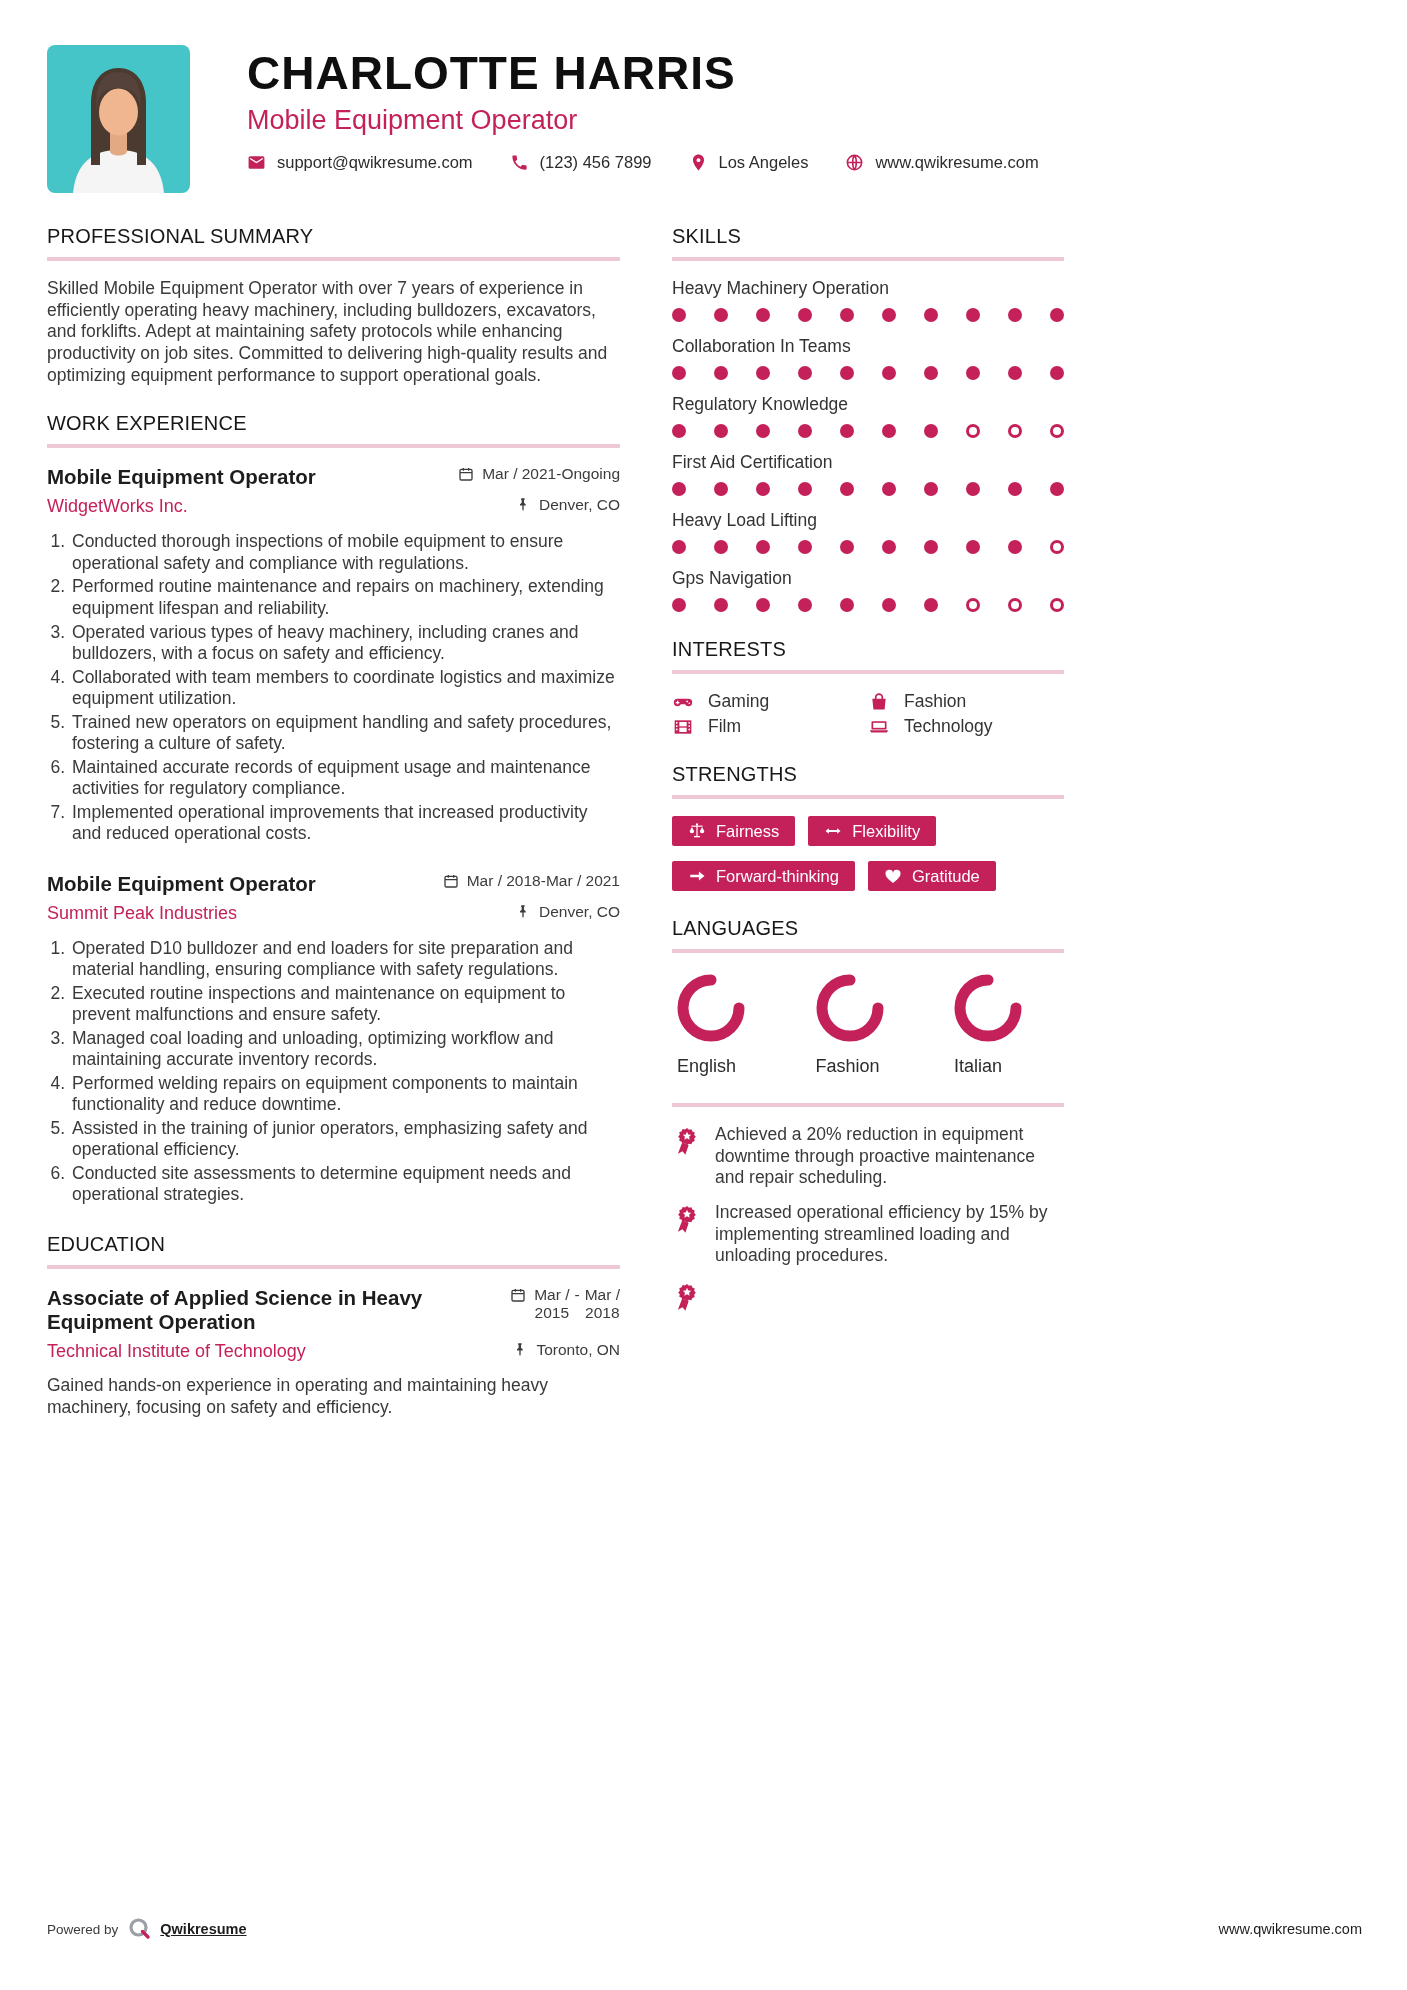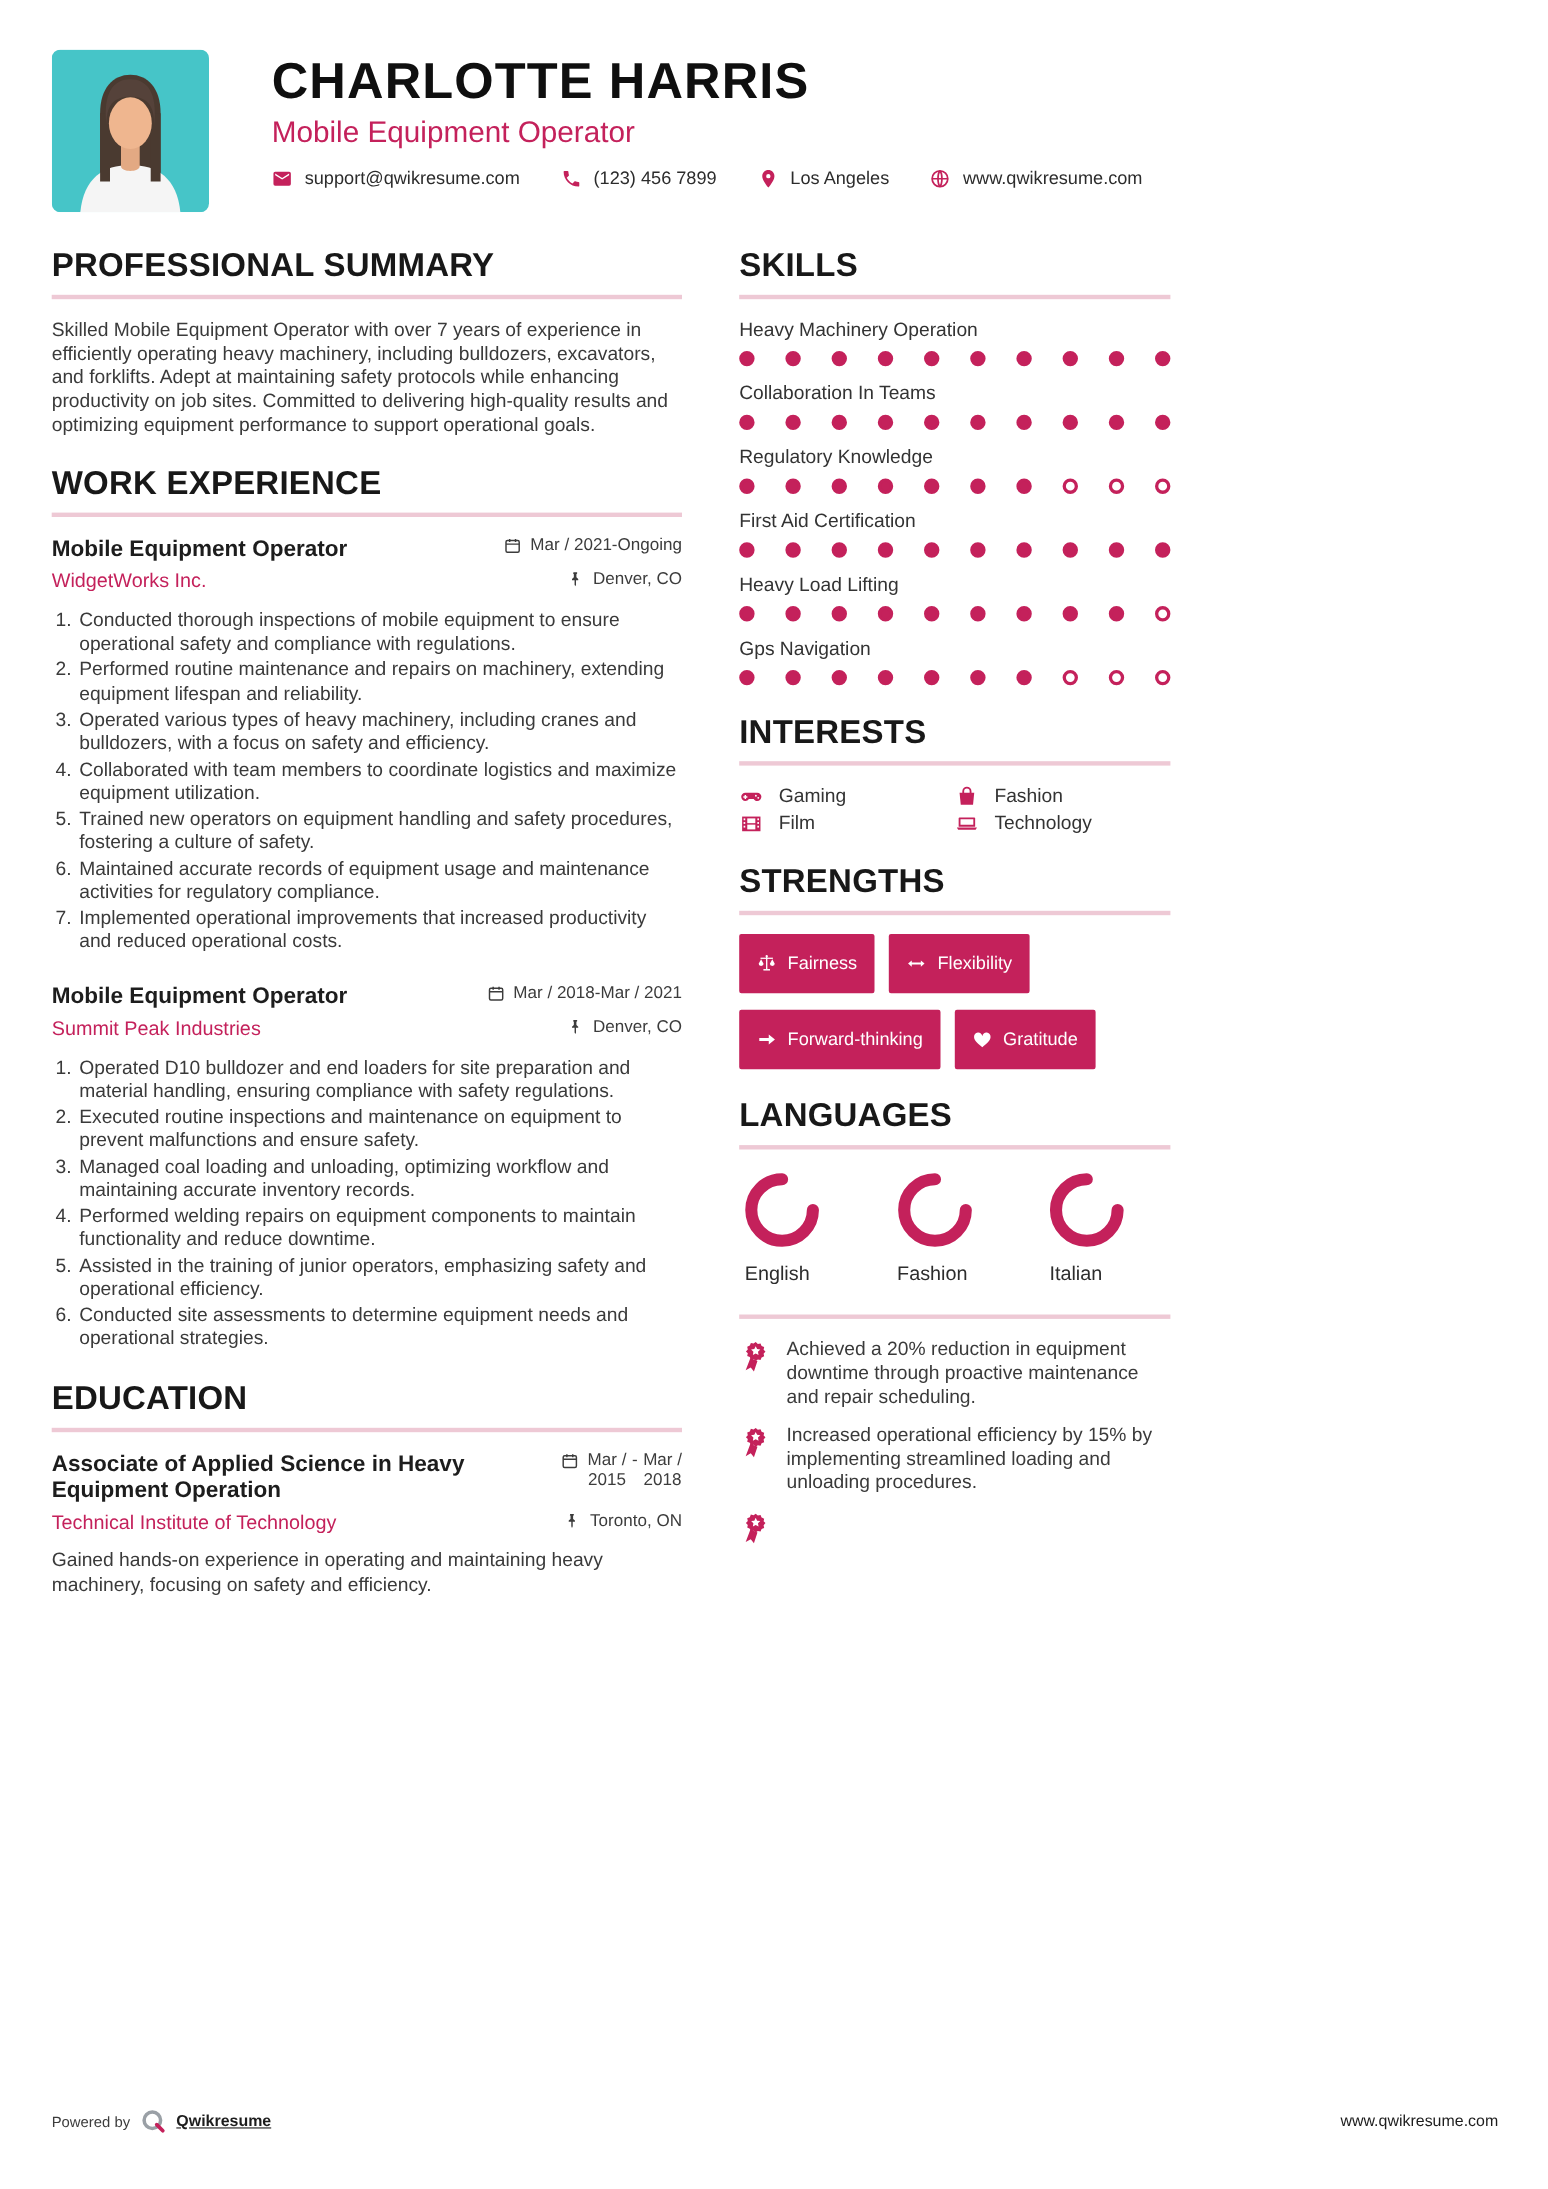--- a/index.html
+++ b/index.html
@@ -24,21 +24,21 @@
   .contacts{display:flex;align-items:center;margin-top:17px;font-size:16.5px;color:#2c2c2c}
   .contact{display:flex;align-items:center;margin-right:37px}
   .contact .ci{width:19px;height:19px;color:var(--accent);margin-right:11px;flex:none}
 
   
   .columns{display:flex;margin-top:32px}
   .col-left{width:573px;flex:none}
   .col-right{width:392px;flex:none;margin-left:52px}
 
   .section{margin-bottom:26px}
-  .sec-title{font-size:30px;font-weight:700;color:var(--heading);letter-spacing:.2px;margin-bottom:9px}
+  .sec-title{font-size:20px;font-weight:400;color:var(--heading);letter-spacing:.2px;margin-bottom:9px}
   .sec-rule{height:4px;background:var(--accent-light);margin-bottom:17px}
 
   .body-text{font-size:17.5px;line-height:1.24;color:var(--text)}
 
   
   .job{margin-bottom:27px}
   .job-head{display:flex;justify-content:space-between;align-items:flex-start}
   .job-title{font-size:20.5px;font-weight:700;color:#1d1d1d}
   .meta{display:flex;align-items:flex-start;font-size:15.5px;color:#3c3c3c}
   .meta .mi{width:16px;height:16px;margin-right:8px;margin-top:1px;color:#3c3c3c;flex:none}
@@ -60,21 +60,21 @@
   .dot{width:14px;height:14px;border-radius:50%;border:3px solid var(--accent);background:#fff}
   .dot.filled{background:var(--accent)}
 
   
   .interests{display:grid;grid-template-columns:1fr 1fr;row-gap:4px}
   .interest{display:flex;align-items:center;font-size:17.5px;color:#333}
   .interest .ii{width:22px;height:20px;color:var(--accent);margin-right:14px;flex:none}
 
   
   .strengths{display:flex;flex-wrap:wrap;gap:15px 13px}
-  .strength{display:inline-flex;align-items:center;background:var(--accent);color:#fff;font-size:16.5px;height:54px;padding:0 16px;border-radius:2px}
+  .strength{display:inline-flex;align-items:center;background:var(--accent);color:#fff;font-size:16.5px;height:30px;padding:0 16px;border-radius:2px}
   .strength .si{width:18px;height:18px;margin-right:10px;flex:none}
 
   
   .langs{display:flex;justify-content:space-between;padding:4px 42px 0 5px}
   .lang{display:flex;flex-direction:column;}
   .ring{width:68px;height:68px;color:var(--accent)}
   .lang-label{margin-top:14px;font-size:18px;color:#2c2c2c}
 
   
   .achv{display:flex;margin-bottom:13px}

